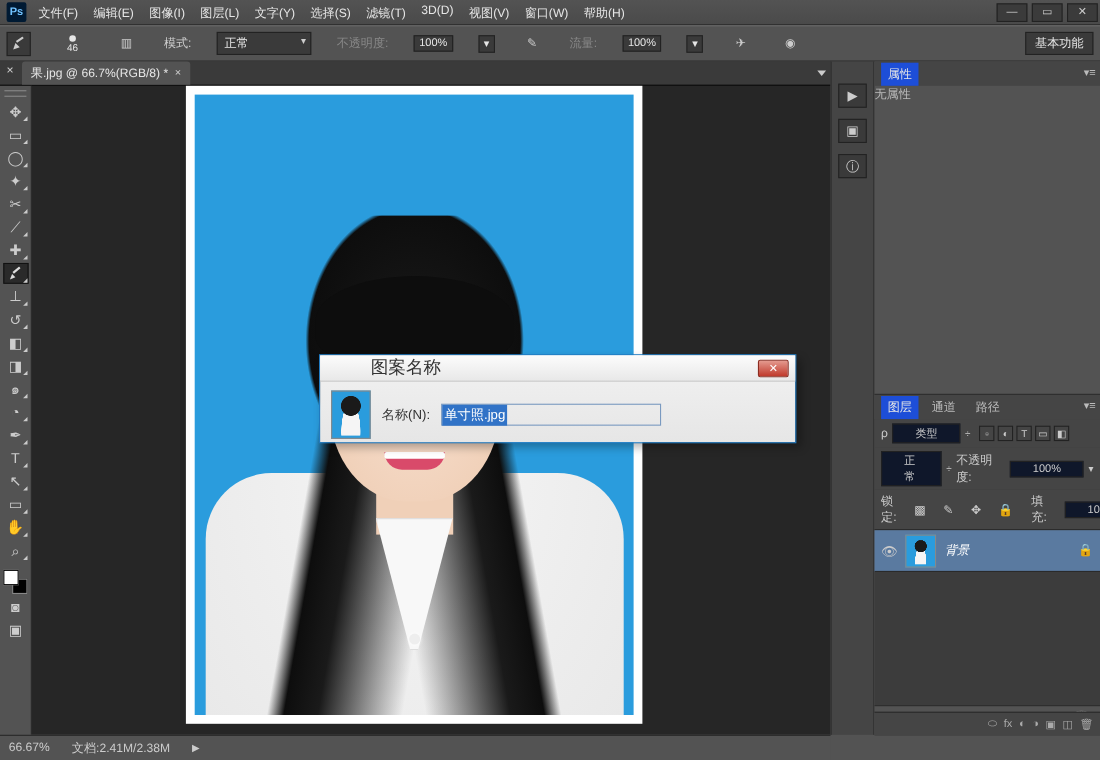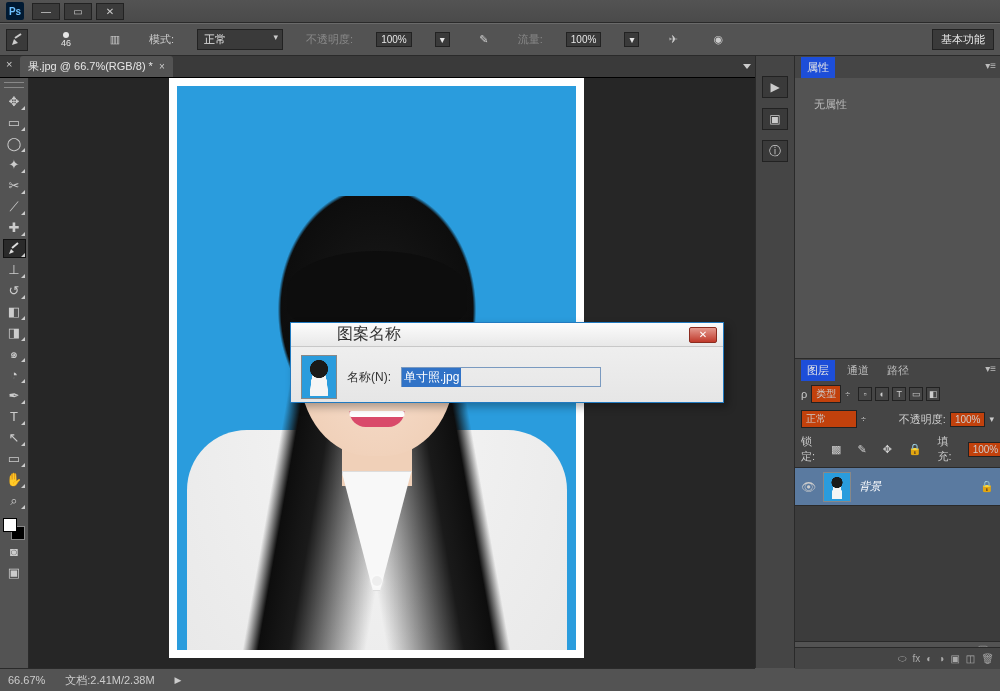--- a/index.html
+++ b/index.html
@@ -64,26 +64,26 @@
 .rstrip { position:absolute; top:56px; left:755px; width:40px; height:612px; background:#454545; border-left:1px solid #2a2a2a; border-right:1px solid #2a2a2a; display:flex;flex-direction:column;align-items:center;padding-top:20px;gap:10px;}
 .rstrip-btn{width:26px;height:22px;background:#3a3a3a;border:1px solid #222;color:#ccc;font-size:12px;display:flex;align-items:center;justify-content:center;}
 
 
 .panels { position:absolute; top:56px; left:795px; width:205px; height:612px; background:#535353; display:flex;flex-direction:column;}
 .panel { border-bottom:1px solid #2a2a2a; }
 .panel-tabs { height:22px; background:#454545; display:flex; align-items:center; padding-left:6px;gap:6px;position:relative;}
 .ptab { color:#bbb; font-size:11px; padding:3px 6px;}
 .ptab.active{background:#1d4ed8;color:#e6e6e6;}
 .panel-menu{position:absolute;right:4px;top:4px;color:#bbb;font-size:10px;}
-.panel-body { padding:19px; color:#bbb; font-size:11px; }
+.panel-body { padding:0; color:#bbb; font-size:11px; }
 .prop-body { height: 280px; }
 .layers-body { height: 260px; background:#3c3c3c; padding:0;}
 .layer-opts { display:flex; align-items:center; padding:4px 6px; gap:4px; background:#454545; font-size:11px; color:#ccc;}
 .layer-row2{display:flex;align-items:center;padding:3px 6px;gap:4px;font-size:11px;color:#ccc;background:#454545;}
-.lkind{background:#c2410c;border:1px solid #222;color:#ccc;padding:1px 4px;font-size:10px;}
+.lkind{background:#0f172a;border:1px solid #222;color:#ccc;padding:1px 20px;font-size:10px;}
 .licons{display:flex;gap:3px;margin-left:4px;}
 .licons span{width:14px;height:14px;border:1px solid #222;display:flex;align-items:center;justify-content:center;font-size:9px;}
 .layer-opac{margin-left:auto;}
 .lock-row{display:flex;align-items:center;padding:3px 6px;gap:16px;font-size:11px;color:#ccc;background:#454545;border-bottom:1px solid #2a2a2a;}
 .layer-item { display:flex;align-items:center;height:38px;background:#5a7aa0;padding:0 6px;gap:8px;border-bottom:1px solid #2a2a2a;}
 .eye{width:14px;color:#ccc;font-size:12px;}
 .thumb{width:28px;height:30px;background:#2a9cdd;border:1px solid #888;position:relative;}
 .thumb::after{content:"";position:absolute;inset:4px 6px 2px 6px;background:radial-gradient(circle at 50% 25%,#1a1a1a 0 30%,transparent 32%),radial-gradient(ellipse at 50% 90%,#f5f5f5 0 50%,transparent 52%);}
 .lname{color:#fff;font-size:11px;font-style:italic;flex:1;}
 .llock{color:#ccc;font-size:11px;}
@@ -106,20 +106,33 @@
 .dlg-btns { display:flex; flex-direction:column; gap:6px; margin-left:auto;}
 .dlg-btn { width:76px; height:20px; background:linear-gradient(#fafafa,#e2e2e2); border:1px solid #8a8a8a; color:#222; font-size:12px; display:flex;align-items:center;justify-content:center;border-radius:2px;}
 .dlg-btn.primary{border:1px solid #2a72b5;box-shadow:0 0 0 1px #7ab7f0 inset;}
 svg{display:block;}
 </style>
 </head>
 <body>
 
 <div class="titlebar">
   <div class="ps-logo">Ps</div>
+  <div class="menubar">
+    <span class="menu-item">文件(F)</span>
+    <span class="menu-item">编辑(E)</span>
+    <span class="menu-item">图像(I)</span>
+    <span class="menu-item">图层(L)</span>
+    <span class="menu-item">文字(Y)</span>
+    <span class="menu-item">选择(S)</span>
+    <span class="menu-item">滤镜(T)</span>
+    <span class="menu-item">3D(D)</span>
+    <span class="menu-item">视图(V)</span>
+    <span class="menu-item">窗口(W)</span>
+    <span class="menu-item">帮助(H)</span>
+  </div>
   <div class="win-controls">
     <div class="win-btn">—</div>
     <div class="win-btn">▭</div>
     <div class="win-btn">✕</div>
   </div>
 </div>
 
 <div class="optbar">
   <div class="opt-tool">
     <svg width="14" height="14" viewBox="0 0 14 14">

